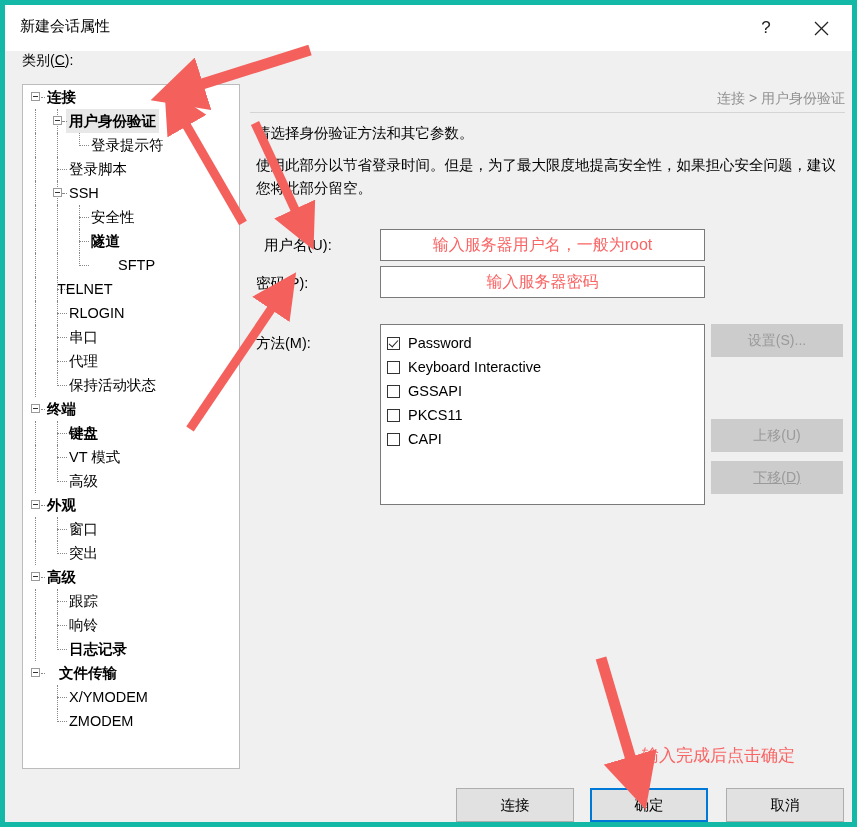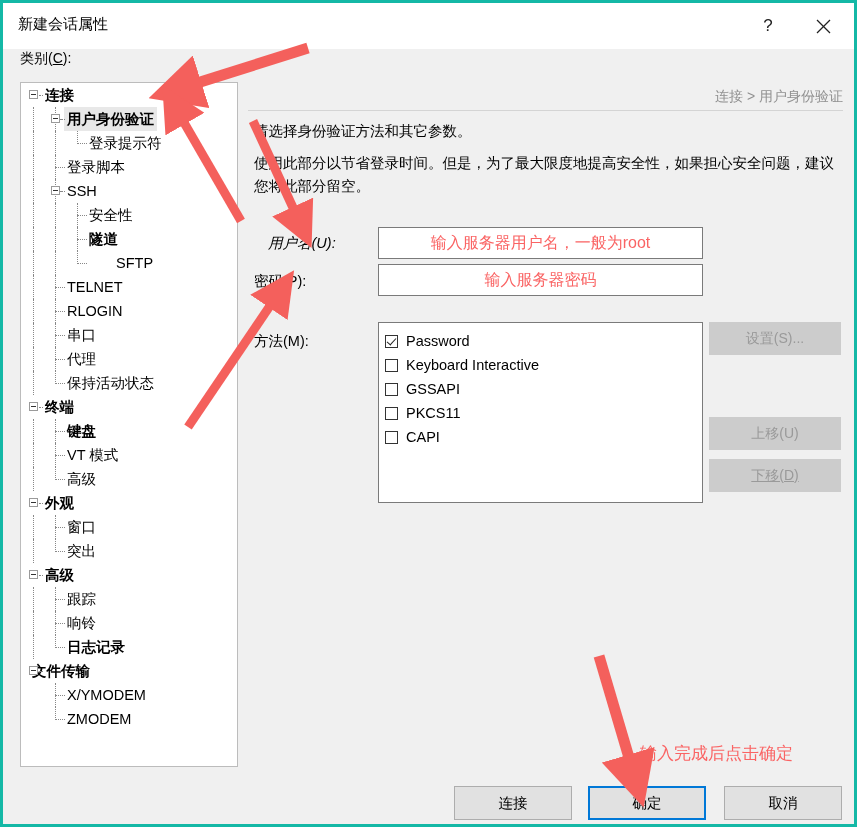--- a/index.html
+++ b/index.html
@@ -16,21 +16,21 @@
     overflow: hidden;
     position: relative;
   }
 
   
   #window {
     position: absolute;
     left: 0; top: 0;
     width: 857px; height: 827px;
     background: #f0f0f0;
-    border: 3px solid #14b8a6;
+    border: 5px solid #14b8a6;
     box-sizing: border-box;
   }
 
   
   #titlebar {
     position: absolute;
     left: 0; top: 0;
     width: 100%; height: 46px;
     background: #ffffff;
     box-sizing: border-box;
@@ -163,21 +163,21 @@
     color: #000;
   }
 
   
   .field-label {
     position: absolute;
     font-size: 14.5px;
     color: #000;
     white-space: nowrap;
   }
-  #label-username { left: 20px; top: 152px; font-style: italic; }
+  #label-username { left: 14px; top: 152px; }
   #label-password { left: 6px; top: 190px; }
   #label-method   { left: 6px; top: 250px; }
 
   .textbox {
     position: absolute;
     left: 130px;
     width: 325px; height: 32px;
     background: #ffffff;
     border: 1px solid #7a7a7a;
     box-sizing: border-box;
@@ -304,37 +304,37 @@
 
   <div id="tree-panel">
       <div class="tnode bold"><div class="exp" style="left: 8px;"></div><div class="hline" style="left: 18px; width: 4px;"></div><span class="tlabel" style="margin-left: 21px;">连接</span></div>
       <div class="tnode bold selected"><div class="vline" style="left: 12px;"></div><div class="vline" style="left: 34px;"></div><div class="hline" style="left: 34px; width: 10px;"></div><div class="exp" style="left: 30px;"></div><div class="hline" style="left: 40px; width: 4px;"></div><span class="tlabel" style="margin-left: 43px;">用户身份验证</span></div>
       <div class="tnode"><div class="vline" style="left: 12px;"></div><div class="vline" style="left: 34px;"></div><div class="vhalf" style="left: 56px;"></div><div class="hline" style="left: 56px; width: 10px;"></div><span class="tlabel" style="margin-left: 65px;">登录提示符</span></div>
       <div class="tnode"><div class="vline" style="left: 12px;"></div><div class="vline" style="left: 34px;"></div><div class="hline" style="left: 34px; width: 10px;"></div><span class="tlabel" style="margin-left: 43px;">登录脚本</span></div>
       <div class="tnode"><div class="vline" style="left: 12px;"></div><div class="vline" style="left: 34px;"></div><div class="hline" style="left: 34px; width: 10px;"></div><div class="exp" style="left: 30px;"></div><div class="hline" style="left: 40px; width: 4px;"></div><span class="tlabel" style="margin-left: 43px;">SSH</span></div>
       <div class="tnode"><div class="vline" style="left: 12px;"></div><div class="vline" style="left: 34px;"></div><div class="vline" style="left: 56px;"></div><div class="hline" style="left: 56px; width: 10px;"></div><span class="tlabel" style="margin-left: 65px;">安全性</span></div>
       <div class="tnode bold"><div class="vline" style="left: 12px;"></div><div class="vline" style="left: 34px;"></div><div class="vline" style="left: 56px;"></div><div class="hline" style="left: 56px; width: 10px;"></div><span class="tlabel" style="margin-left: 65px;">隧道</span></div>
       <div class="tnode"><div class="vline" style="left: 12px;"></div><div class="vline" style="left: 34px;"></div><div class="vhalf" style="left: 56px;"></div><div class="hline" style="left: 56px; width: 10px;"></div><span class="tlabel" style="margin-left: 92px;">SFTP</span></div>
-      <div class="tnode"><div class="vline" style="left: 12px;"></div><div class="vline" style="left: 34px;"></div><div class="hline" style="left: 34px; width: 10px;"></div><span class="tlabel" style="margin-left: 43px;">TELNET</span></div>
+      <div class="tnode"><div class="vline" style="left: 12px;"></div><div class="vline" style="left: 34px;"></div><div class="hline" style="left: 34px; width: 10px;"></div><span class="tlabel" style="margin-left: 31px;">TELNET</span></div>
       <div class="tnode"><div class="vline" style="left: 12px;"></div><div class="vline" style="left: 34px;"></div><div class="hline" style="left: 34px; width: 10px;"></div><span class="tlabel" style="margin-left: 43px;">RLOGIN</span></div>
       <div class="tnode"><div class="vline" style="left: 12px;"></div><div class="vline" style="left: 34px;"></div><div class="hline" style="left: 34px; width: 10px;"></div><span class="tlabel" style="margin-left: 43px;">串口</span></div>
       <div class="tnode"><div class="vline" style="left: 12px;"></div><div class="vline" style="left: 34px;"></div><div class="hline" style="left: 34px; width: 10px;"></div><span class="tlabel" style="margin-left: 43px;">代理</span></div>
       <div class="tnode"><div class="vline" style="left: 12px;"></div><div class="vhalf" style="left: 34px;"></div><div class="hline" style="left: 34px; width: 10px;"></div><span class="tlabel" style="margin-left: 43px;">保持活动状态</span></div>
       <div class="tnode bold"><div class="exp" style="left: 8px;"></div><div class="hline" style="left: 18px; width: 4px;"></div><span class="tlabel" style="margin-left: 21px;">终端</span></div>
       <div class="tnode bold"><div class="vline" style="left: 12px;"></div><div class="vline" style="left: 34px;"></div><div class="hline" style="left: 34px; width: 10px;"></div><span class="tlabel" style="margin-left: 43px;">键盘</span></div>
       <div class="tnode"><div class="vline" style="left: 12px;"></div><div class="vline" style="left: 34px;"></div><div class="hline" style="left: 34px; width: 10px;"></div><span class="tlabel" style="margin-left: 43px;">VT 模式</span></div>
       <div class="tnode"><div class="vline" style="left: 12px;"></div><div class="vhalf" style="left: 34px;"></div><div class="hline" style="left: 34px; width: 10px;"></div><span class="tlabel" style="margin-left: 43px;">高级</span></div>
       <div class="tnode bold"><div class="exp" style="left: 8px;"></div><div class="hline" style="left: 18px; width: 4px;"></div><span class="tlabel" style="margin-left: 21px;">外观</span></div>
       <div class="tnode"><div class="vline" style="left: 12px;"></div><div class="vline" style="left: 34px;"></div><div class="hline" style="left: 34px; width: 10px;"></div><span class="tlabel" style="margin-left: 43px;">窗口</span></div>
       <div class="tnode"><div class="vline" style="left: 12px;"></div><div class="vhalf" style="left: 34px;"></div><div class="hline" style="left: 34px; width: 10px;"></div><span class="tlabel" style="margin-left: 43px;">突出</span></div>
       <div class="tnode bold"><div class="exp" style="left: 8px;"></div><div class="hline" style="left: 18px; width: 4px;"></div><span class="tlabel" style="margin-left: 21px;">高级</span></div>
       <div class="tnode"><div class="vline" style="left: 12px;"></div><div class="vline" style="left: 34px;"></div><div class="hline" style="left: 34px; width: 10px;"></div><span class="tlabel" style="margin-left: 43px;">跟踪</span></div>
       <div class="tnode"><div class="vline" style="left: 12px;"></div><div class="vline" style="left: 34px;"></div><div class="hline" style="left: 34px; width: 10px;"></div><span class="tlabel" style="margin-left: 43px;">响铃</span></div>
       <div class="tnode bold"><div class="vline" style="left: 12px;"></div><div class="vhalf" style="left: 34px;"></div><div class="hline" style="left: 34px; width: 10px;"></div><span class="tlabel" style="margin-left: 43px;">日志记录</span></div>
-      <div class="tnode bold"><div class="exp" style="left: 8px;"></div><div class="hline" style="left: 18px; width: 4px;"></div><span class="tlabel" style="margin-left: 8px;">文件传输</span></div>
+      <div class="tnode bold"><div class="exp" style="left: 8px;"></div><div class="hline" style="left: 18px; width: 4px;"></div><span class="tlabel" style="margin-left: 33px;">文件传输</span></div>
       <div class="tnode"><div class="vline" style="left: 34px;"></div><div class="hline" style="left: 34px; width: 10px;"></div><span class="tlabel" style="margin-left: 43px;">X/YMODEM</span></div>
       <div class="tnode"><div class="vhalf" style="left: 34px;"></div><div class="hline" style="left: 34px; width: 10px;"></div><span class="tlabel" style="margin-left: 43px;">ZMODEM</span></div>
     </div>
 
   <div id="content">
     <div id="breadcrumb">连接 &gt; 用户身份验证</div>
     <div id="intro-1">请选择身份验证方法和其它参数。</div>
     <div id="intro-2">使用此部分以节省登录时间。但是，为了最大限度地提高安全性，如果担心安全问题，建议您将此部分留空。</div>
 
     <div class="field-label" id="label-username">用户名(U):</div>

